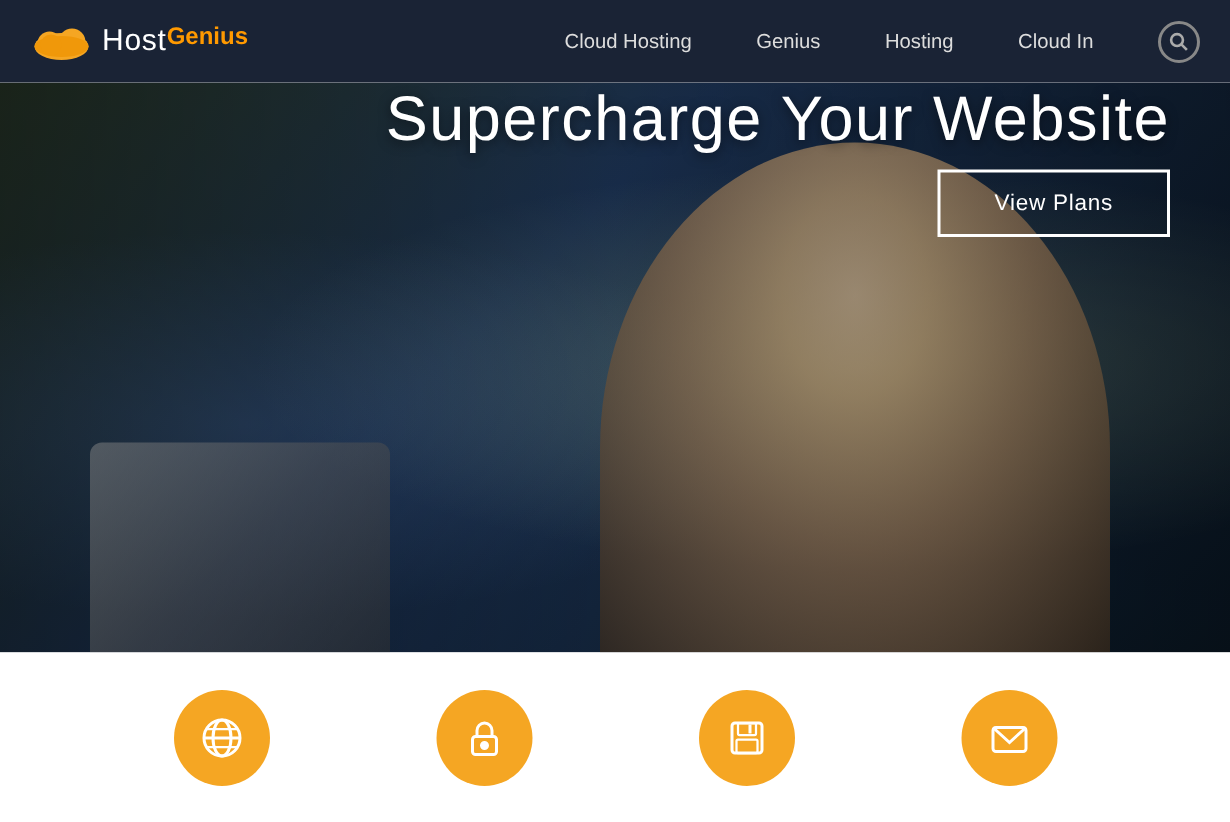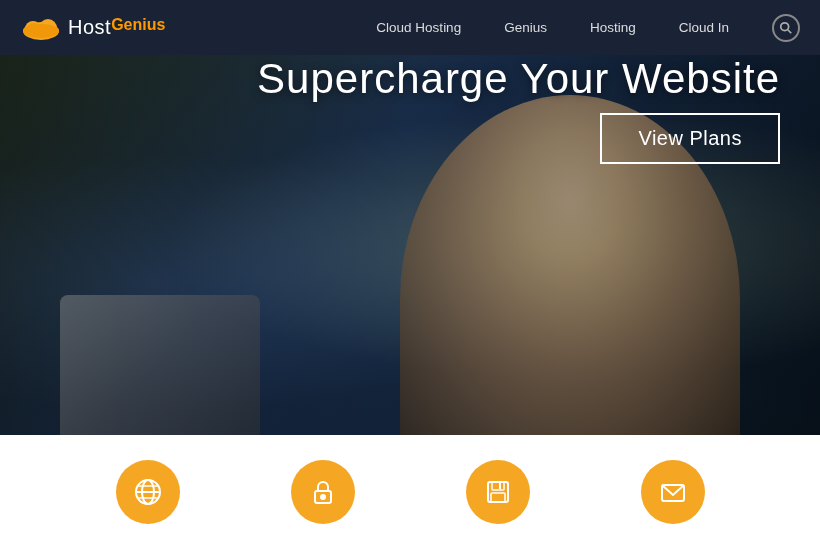--- a/index.html
+++ b/index.html
@@ -127,21 +127,21 @@
       font-size: 14px;
       color: #ddd;
       margin-bottom: 28px;
       text-shadow: 0 1px 4px rgba(0,0,0,0.5);
     }
     .hero-btn {
       display: inline-block;
       padding: 12px 36px;
       border: 2px solid #fff;
       color: #fff;
-      font-size: 20px;
+      font-size: 15px;
       cursor: pointer;
       background: transparent;
       text-decoration: none;
       letter-spacing: 0.5px;
     }
 
     
     .features {
       position: absolute;
       bottom: 0;

